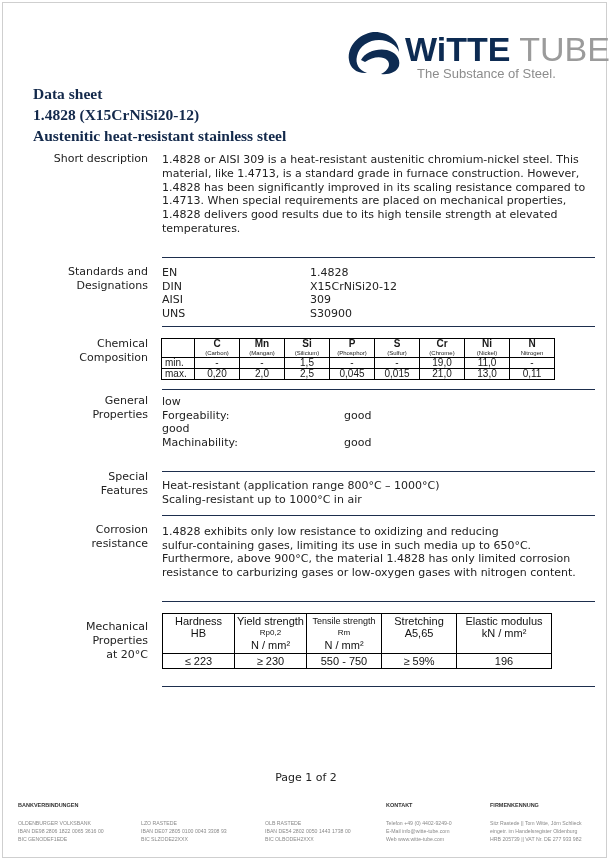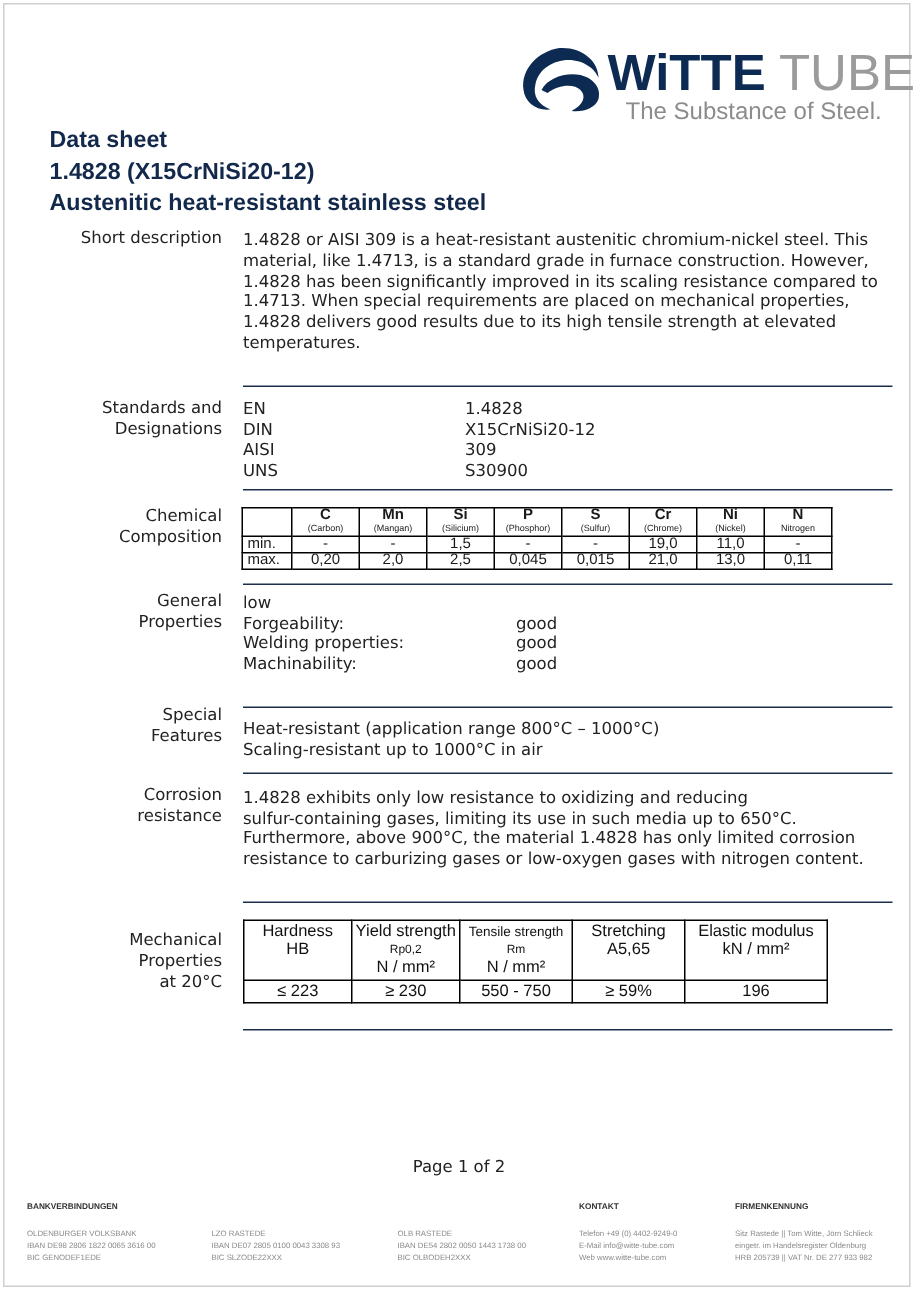--- a/index.html
+++ b/index.html
@@ -5,24 +5,24 @@
   html, body { margin: 0; padding: 0; background: #ffffff; }
   body { width: 612px; height: 861px; position: relative; overflow: hidden; font-family: "DejaVu Sans", sans-serif; color: #1a1a1a; }
   .frame { position: absolute; left: 2px; top: 2px; width: 605px; height: 856px; border: 1px solid #cfcfcf; box-sizing: border-box; }
   .abs { position: absolute; }
 
   
   .logo { position: absolute; left: 345px; top: 28px; width: 255px; height: 56px; }
   .logo-word { position: absolute; left: 60px; top: 3px; font-family: "Liberation Sans", sans-serif; font-size: 34px; line-height: 36px; letter-spacing: 0px; white-space: nowrap; }
   .logo-witte { color: #0d2b52; font-weight: bold; }
   .logo-tube { color: #9b9b9b; font-weight: normal; }
-  .logo-tag { position: absolute; left: 72px; top: 38px; font-family: "Liberation Sans", sans-serif; font-size: 16px; color: #8c8c8c; white-space: nowrap; }
-
-  
-  .title { position: absolute; left: 33px; top: 83px; font-family: Liberation Sans, sans-serif; color: #13294b; font-size: 15.5px; line-height: 21px; font-weight: bold; }
+  .logo-tag { position: absolute; left: 72px; top: 38px; font-family: "Liberation Sans", sans-serif; font-size: 13px; color: #8c8c8c; white-space: nowrap; }
+
+  
+  .title { position: absolute; left: 33px; top: 83px; font-family: Liberation Serif, serif; color: #13294b; font-size: 15.5px; line-height: 21px; font-weight: bold; }
   .title div { white-space: nowrap; }
 
   
   .label { position: absolute; right: 464px; text-align: right; font-size: 11px; line-height: 14px; color: #222; white-space: nowrap; }
   .content { position: absolute; left: 162px; font-size: 11px; line-height: 13.7px; color: #222; }
   .sep { position: absolute; left: 162px; width: 433px; height: 0; border-top: 1.5px solid #1d2e4d; }
 
   .kv { display: flex; }
   .kv .k { width: 148px; }
   .gp .k { width: 182px; }
@@ -172,21 +172,20 @@
 </div>
 <div class="content gp" style="top:395px">
   <div class="kv">
       <span>low</span>
     </div>
   <div class="kv">
       <span class="k">Forgeability:</span>
       <span>good</span>
     </div>
   <div class="kv">
-      <span class="k">Welding properties:</span>
       <span>good</span>
     </div>
   <div class="kv">
       <span class="k">Machinability:</span>
       <span>good</span>
     </div>
 </div>
 
 <div class="sep" style="top:471px"></div>
 <div class="label" style="top:470px">

